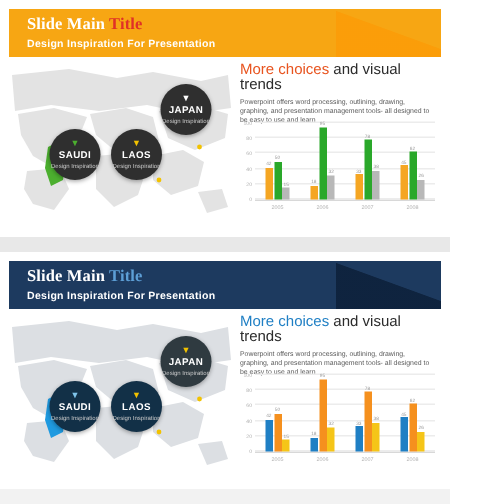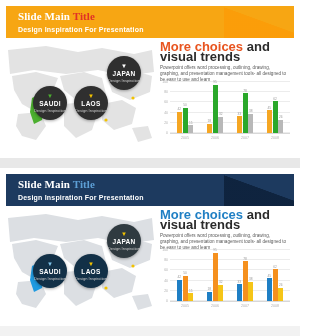--- a/index.html
+++ b/index.html
@@ -71,21 +71,21 @@
   .badge .pin { font-size: 6px; line-height: 6px; margin-bottom: 1px; }
   .badge .nm { font-size: 6.5px; font-weight: bold; letter-spacing: 0.3px; line-height: 8px; }
   .badge .ds { font-size: 4px; line-height: 5px; color: #c9c9c9; }
 
   .b-saudi  { left: 27px; top: 44px; width: 34px; height: 34px; }
   .b-laos   { left: 68px; top: 44px; width: 34px; height: 34px; }
   .b-japan  { left: 101px; top: 14px; width: 34px; height: 34px; }
 
   
   .content { position: absolute; left: 160px; top: 42px; width: 134px; height: 110px; }
-  .ctitle { font-size: 13px; font-weight: bold; line-height: 10px; }
+  .ctitle { font-size: 10px; font-weight: normal; line-height: 10px; }
   .ctitle .hl-o { color: #e8541f; }
   .ctitle .hl-b { color: #1f7fc4; }
   .ctitle .rest { color: #2b2b2b; }
   .cbody {
     margin-top: 3px; font-size: 4.6px; line-height: 6.2px;
     color: #5a5a5a; width: 130px;
   }
 
   
   .chart { position: absolute; left: 0; top: 38px; width: 132px; height: 66px; }

